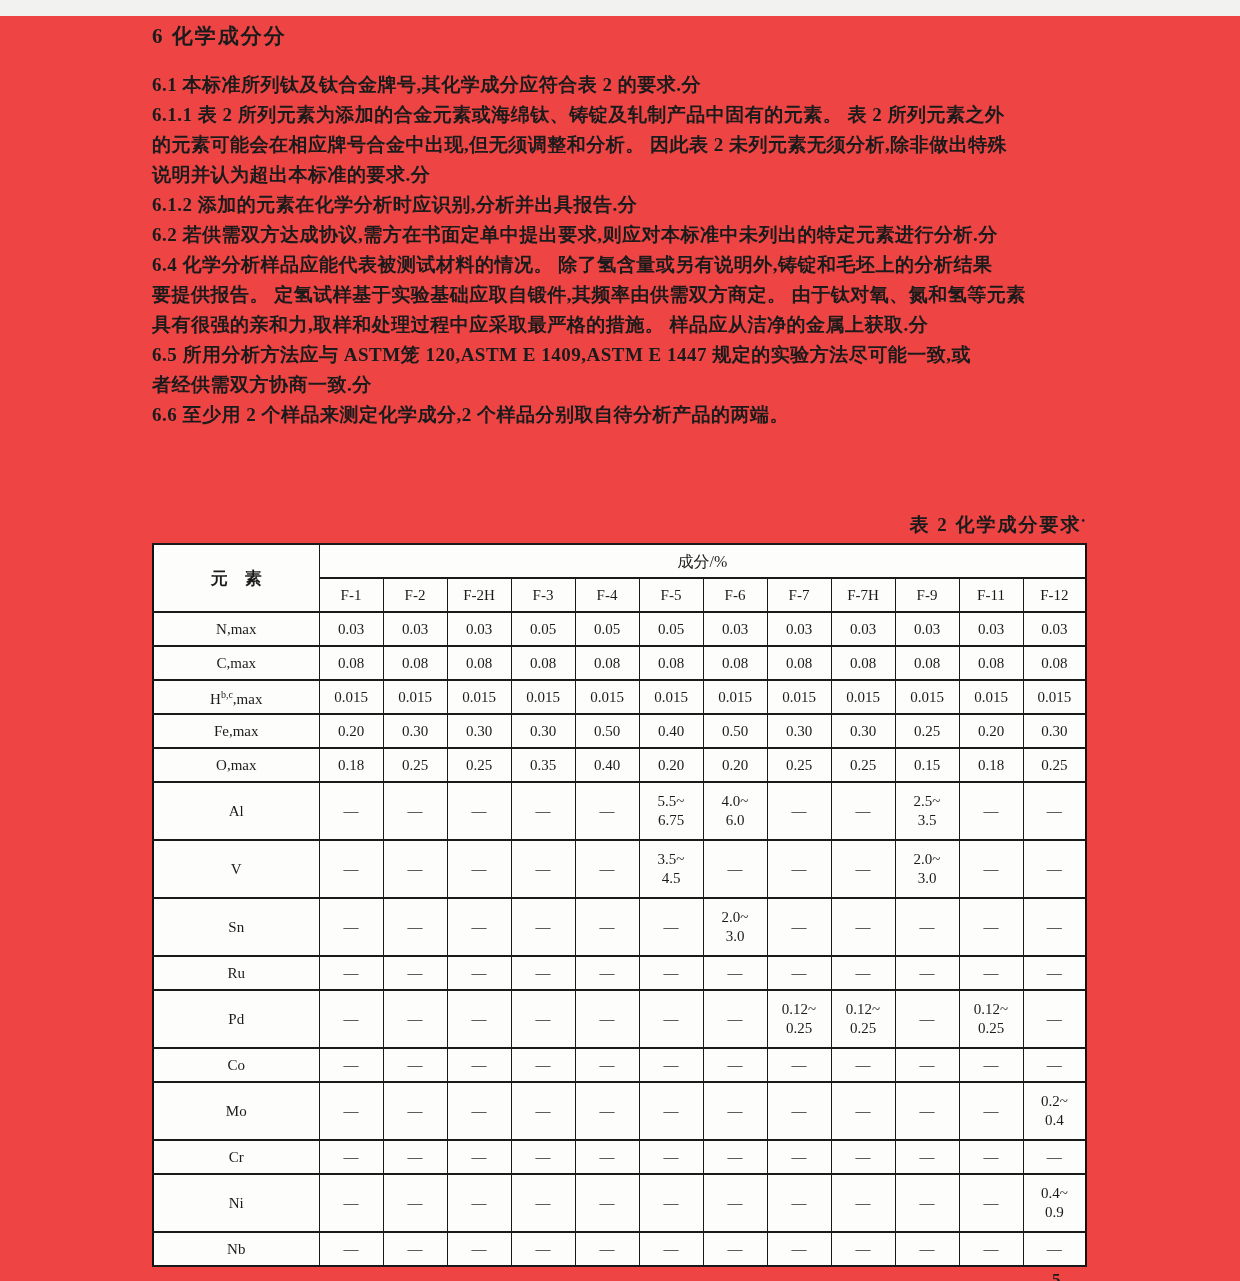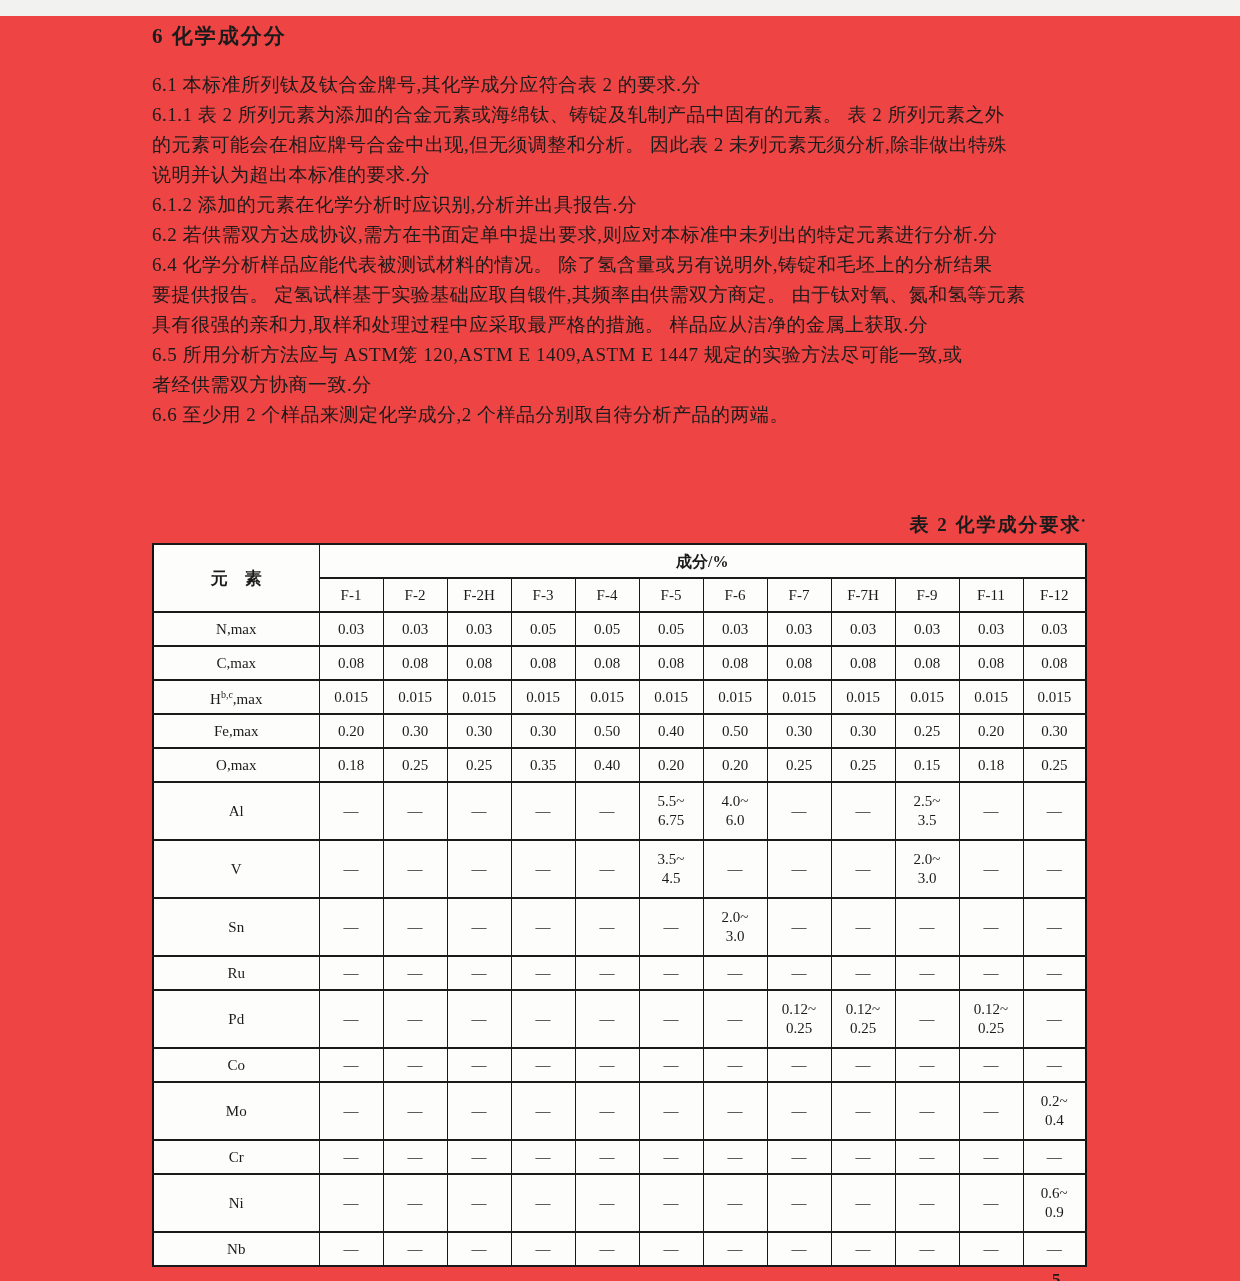--- a/index.html
+++ b/index.html
@@ -24,21 +24,21 @@
   .heading{
     font-size:21px;
     font-weight:bold;
     line-height:32px;
     letter-spacing:2px;
     margin-bottom:18px;
     white-space:pre-line;
   }
   .para{
     font-size:19px;
-    font-weight:normal;
+    font-weight:bold;
     line-height:30px;
     white-space:pre-line;
     text-align:justify;
     letter-spacing:0.5px;
   }
   .caption{
     position:absolute;
     left:152px;top:496px;
     width:933px;
     text-align:right;
@@ -74,21 +74,21 @@
     font-weight:normal;
     line-height:19px;
   }
   th.element-head{
     font-size:17px;
     font-weight:bold;
     white-space:pre;
   }
   th.comp-head{
     font-size:16px;
-    font-weight:bold;
+    font-weight:normal;
     height:32px;
   }
   th.grade{height:32px;}
   tr.norm td{height:32px;}
   tr.tall td{height:56px;}
   td.el-cell{font-size:15px;}
   td.el-cell sup{font-size:10px;}
   .page-number{
     position:absolute;
     left:1052px;top:1254px;
@@ -390,21 +390,21 @@
           <td>—</td>
           <td>—</td>
           <td>—</td>
           <td>—</td>
           <td>—</td>
           <td>—</td>
           <td>—</td>
           <td>—</td>
           <td>—</td>
           <td>
-            <div>0.6~</div>
+            <div>0.4~</div>
             <div>0.9</div>
           </td>
         </tr>
         <tr class="norm">
           <td class="el-cell"><span>Nb</span></td>
           <td>—</td>
           <td>—</td>
           <td>—</td>
           <td>—</td>
           <td>—</td>

